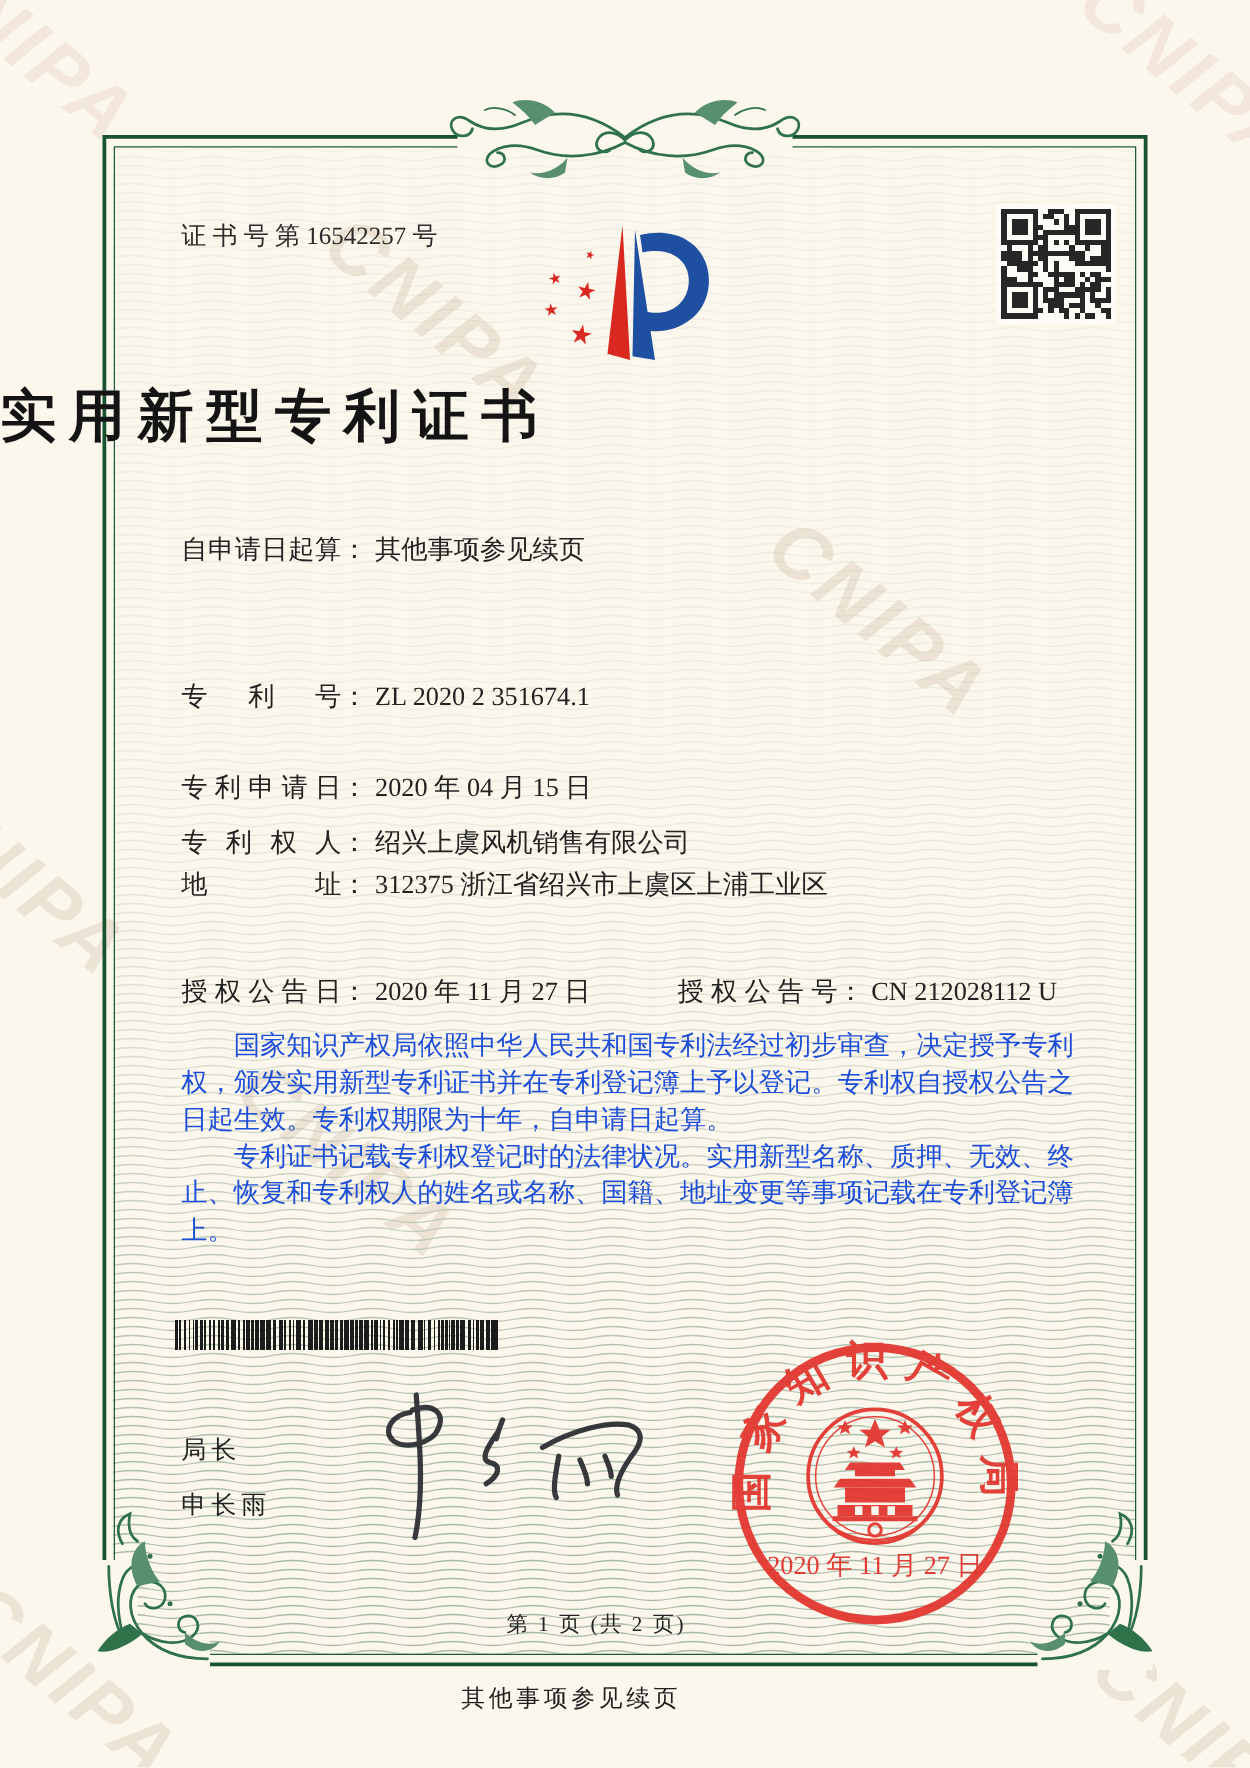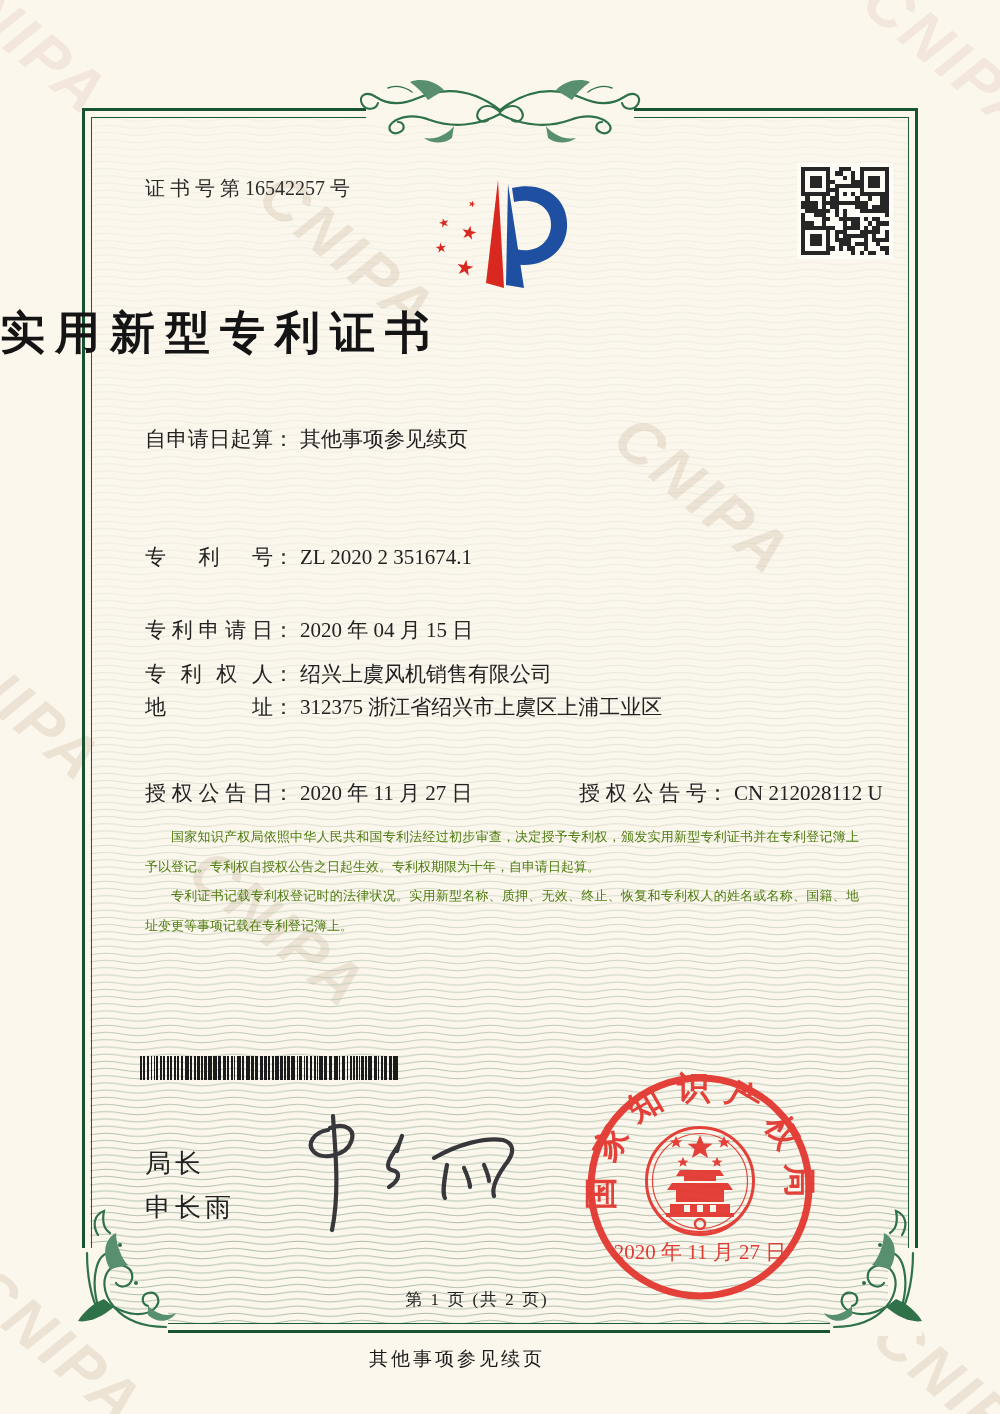--- a/index.html
+++ b/index.html
@@ -31,32 +31,32 @@
   
   #logo{position:absolute;left:420px;top:176px;z-index:3;}
   #qr-box{position:absolute;left:797px;top:163px;width:96px;height:96px;background:#fdfcf7;z-index:3;padding:0;}
 
   
   .frow{position:absolute;left:145px;font-size:21px;color:#222;z-index:3;white-space:nowrap;}
   .f-label{display:inline-block;width:128px;text-align:justify;text-align-last:justify;-moz-text-align-last:justify;
            text-justify:inter-character;}
   .f-colon{display:inline-block;}
   .f-value{display:inline-block;margin-left:6px;}
-  .frow.right{left:579px;text-decoration:underline;}
-
-  
-  .body-text{position:absolute;left:145px;top:822px;width:714px;font-size:13px;line-height:29.5px;
-             color:#4d7c0f;z-index:3;text-align:justify;}
+  .frow.right{left:542px;text-decoration:underline;}
+
+  
+  .body-text{position:absolute;left:145px;top:822px;width:714px;font-size:21px;line-height:29.5px;
+             color:#1d4ed8;z-index:3;text-align:justify;}
   .body-text p{margin:0;text-indent:2em;}
 
   
   #barcode{position:absolute;left:140px;top:1056px;z-index:3;}
 
   
-  .director-label{position:absolute;left:145px;font-size:26px;color:#222;z-index:3;letter-spacing:4px;}
+  .director-label{position:absolute;left:145px;font-size:20px;color:#222;z-index:3;letter-spacing:4px;}
   #signature{position:absolute;left:288px;top:1108px;z-index:4;}
 
   
   #seal{position:absolute;left:582px;top:1069px;z-index:5;opacity:.93;}
 
   
   .page-info{position:absolute;left:0;width:1000px;top:1288px;text-align:center;font-size:17px;color:#222;
              z-index:3;transform:translateX(-23px);letter-spacing:2px;}
   .cont-note{position:absolute;left:0;width:1000px;top:1346px;text-align:center;font-size:19px;color:#1d1d1d;
              z-index:3;transform:translateX(-43px);letter-spacing:3px;}

